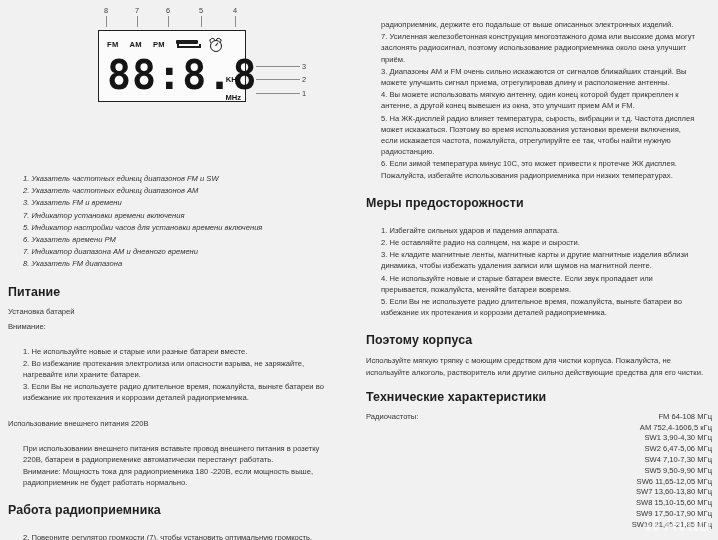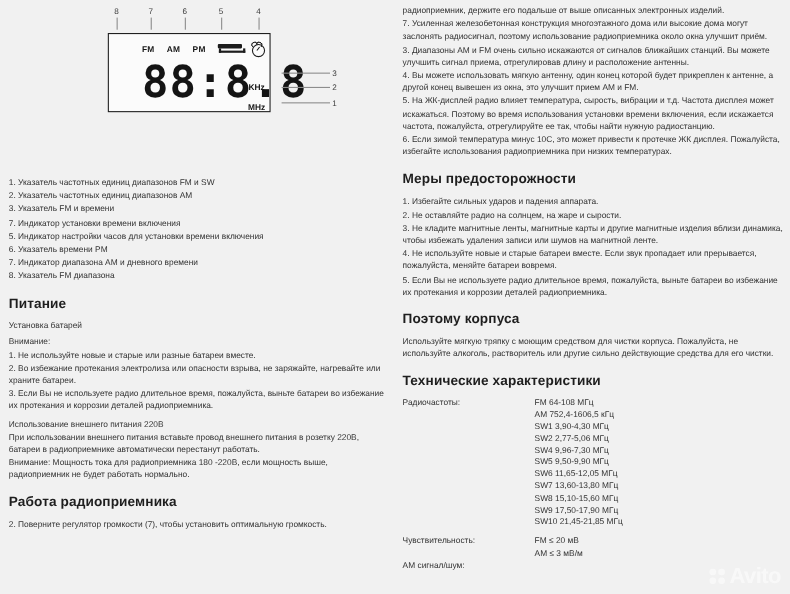--- a/index.html
+++ b/index.html
@@ -30,21 +30,20 @@
   }
   .callout i{
     display:block;width:1px;height:11px;background:#8d8d8d;margin:1px auto 0;
   }
   .lcd{
     position:absolute;left:90px;top:24px;
     width:148px;height:72px;
     border:1.6px solid #1d1d1d;
     background:#ffffff;
     box-sizing:border-box;
-    padding-left:22px;
   }
   .lcd-top{
     display:flex;align-items:center;
     height:20px;padding:3px 6px 0 8px;gap:11px;
   }
   .lcd-top span{font-size:7.6px;font-weight:bold;letter-spacing:.3px;color:#111;}
   .icon-bed{
     width:22px;height:9px;position:relative;margin-top:1px;
   }
   .icon-bed:before{
@@ -92,33 +91,33 @@
   }
   .rn{position:absolute;font-size:7.4px;color:#3a3a3a;}
   .rn i{position:absolute;left:-46px;top:4px;width:44px;height:1px;background:#8d8d8d;}
 
   
   h2{
     font-size:12.4px;font-weight:bold;margin:12px 0 8px 0;color:#1b1b1b;
     letter-spacing:.1px;
   }
   .sub{font-size:7.6px;margin:6px 0 2px 0;color:#333;}
-  ol.plain{list-style:none;margin:0;padding:0;}
+  ol.plain{list-style:none;margin:15px;padding:0;}
   ol.plain li,p.body{
     font-size:7.6px;line-height:11.2px;margin:0 0 1px 0;color:#303030;
     text-align:left;
   }
-  .legend li{font-size:7.7px;line-height:11.6px;margin-bottom:1.6px;}
+  .legend li{font-size:7.7px;line-height:11.6px;margin-bottom:1.6px;font-style:italic;}
   .legend{margin-top:4px;}
 
   
   .spec{margin-top:8px;font-size:7.6px;line-height:10.8px;color:#303030;}
-  .spec .row{display:flex;gap:44px;}
+  .spec .row{display:flex;}
   .spec .lbl{width:76px;flex:none;}
-  .spec .val{flex:1;}
+  .spec .val{flex:1;text-align:right;}
   .spec .blank{height:7px;}
 
   
   .wm{
     position:absolute;right:8px;bottom:6px;
     display:flex;align-items:center;gap:3px;
     opacity:.55;pointer-events:none;
   }
   .wm .dots{position:relative;width:15px;height:15px;}
   .wm .dots b{position:absolute;width:6px;height:6px;border-radius:50%;background:#fff;}
@@ -243,28 +242,28 @@
       <div class="row">
           <div class="lbl"></div>
           <div class="val">AM  752,4-1606,5 кГц</div>
         </div>
       <div class="row">
           <div class="lbl"></div>
           <div class="val">SW1 3,90-4,30 МГц</div>
         </div>
       <div class="row">
           <div class="lbl"></div>
-          <div class="val">SW2 2,77-5,06 МГц</div>
-        </div>
-      <div class="row">
-          <div class="lbl"></div>
-        </div>
-      <div class="row">
-          <div class="lbl"></div>
-          <div class="val">SW4 9,96-7,30 МГц</div>
+          <div class="val">SW2 6,47-5,06 МГц</div>
+        </div>
+      <div class="row">
+          <div class="lbl"></div>
+        </div>
+      <div class="row">
+          <div class="lbl"></div>
+          <div class="val">SW4 7,10-7,30 МГц</div>
         </div>
       <div class="row">
           <div class="lbl"></div>
           <div class="val">SW5 9,50-9,90 МГц</div>
         </div>
       <div class="row">
           <div class="lbl"></div>
           <div class="val">SW6 11,65-12,05 МГц</div>
         </div>
       <div class="row">

